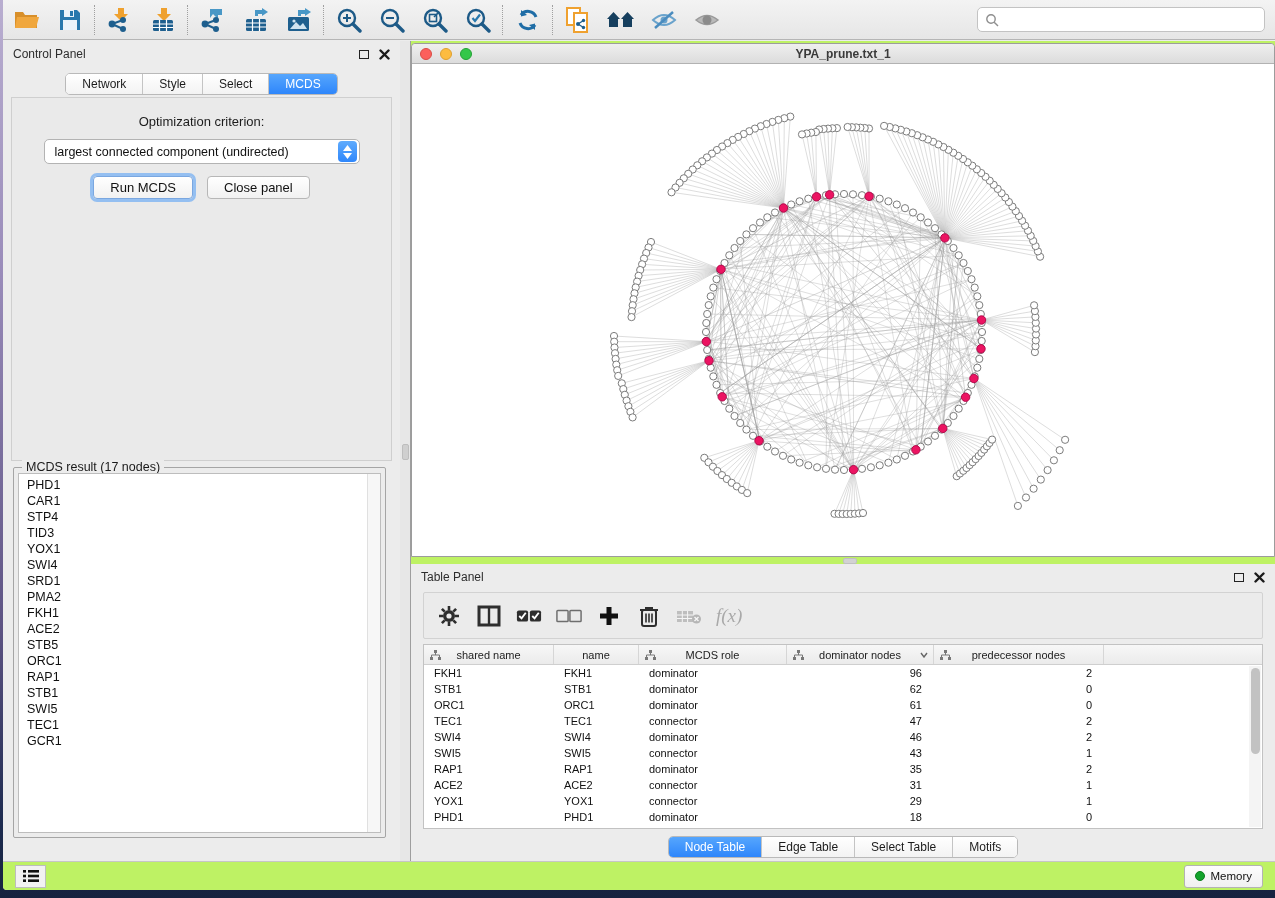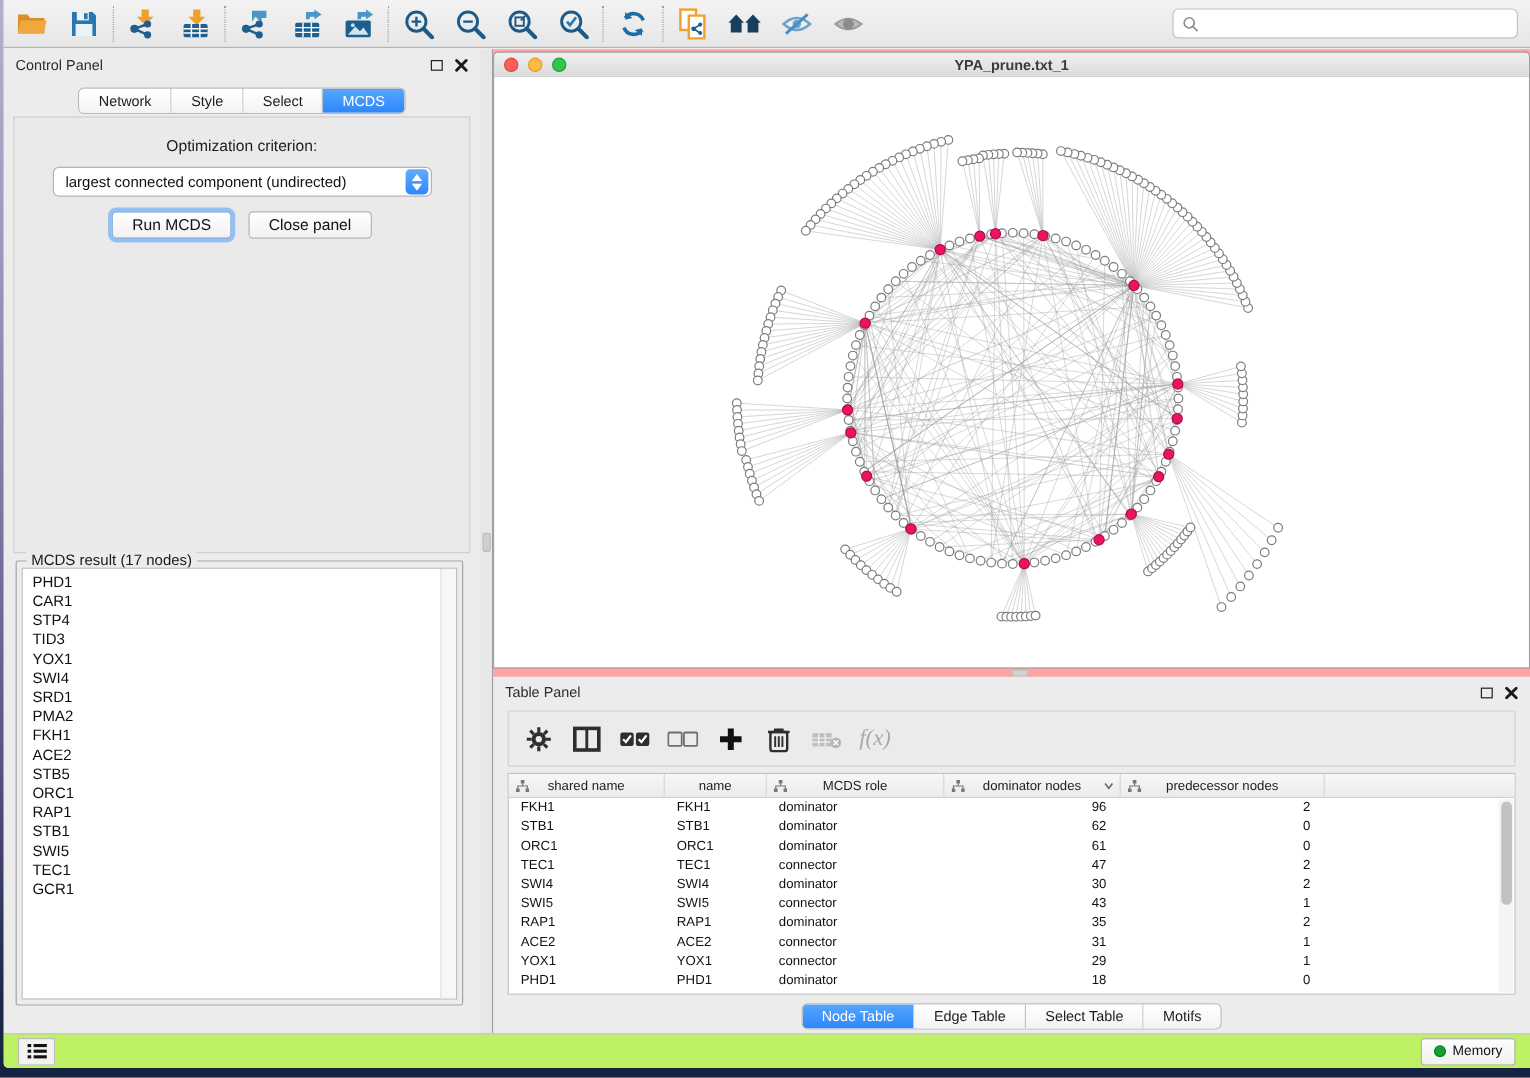--- a/index.html
+++ b/index.html
@@ -17,21 +17,21 @@
   .tb-sep { width:1px; height:30px; border-left:1px dotted #9f9f9f; margin:0 3px; flex:0 0 auto; }
   .tb-spacer { flex:1 1 auto; }
   .searchbox { width:288px; height:25px; background:#fff; border:1px solid #c3c3c3; border-radius:5px; display:flex; align-items:center; padding:0 7px; }
   .searchbox input { border:none; outline:none; flex:1; font-size:12px; font-family:"Liberation Sans",sans-serif; background:transparent; }
 
   
   .main { position:absolute; top:41px; left:0; right:0; bottom:29px; }
   .control-panel { position:absolute; left:0; top:0; width:397px; bottom:0; background:#ececec; }
   .v-splitter { position:absolute; left:397px; width:11px; top:0; bottom:0; background:#e7e7e7; border-right:1px solid #9e9e9e; }
   .v-handle { position:absolute; left:2px; top:403px; width:7px; height:16px; background:#cfcfcf; border:1px solid #bdbdbd; border-radius:2px; }
-  .right-region { position:absolute; left:408px; right:0; top:0; bottom:0; background:#fca5a5; }
+  .right-region { position:absolute; left:408px; right:0; top:0; bottom:0; background:#bef264; }
 
   
   .panel-titlebar { height:26px; display:flex; align-items:center; padding:0 10px; }
   .panel-title { font-size:12px; color:#2d2d2d; flex:1; }
   .win-mini { display:flex; gap:10px; align-items:center; }
   .float-box { width:10px; height:9px; border:1.5px solid #222; background:transparent; }
   .cp-tabs { display:flex; justify-content:center; margin-top:6px; }
   .seg { display:flex; border:1px solid #b9b9b9; border-radius:5px; overflow:hidden; background:#fff; }
   .seg .seg-btn { font-size:12px; color:#1c1c1c; background:linear-gradient(#ffffff,#f3f3f3); padding:3px 16px; border-right:1px solid #c4c4c4; cursor:default; }
   .seg .seg-btn:last-child { border-right:none; }
@@ -1111,21 +1111,21 @@
                 <div class="dt-cell l" style="width: 130px;">TEC1</div>
                 <div class="dt-cell l" style="width: 85px;">TEC1</div>
                 <div class="dt-cell l" style="width: 148px;">connector</div>
                 <div class="dt-cell r" style="width: 147px;">47</div>
                 <div class="dt-cell r" style="width: 170px;">2</div>
               </div>
               <div class="dt-row">
                 <div class="dt-cell l" style="width: 130px;">SWI4</div>
                 <div class="dt-cell l" style="width: 85px;">SWI4</div>
                 <div class="dt-cell l" style="width: 148px;">dominator</div>
-                <div class="dt-cell r" style="width: 147px;">30</div>
+                <div class="dt-cell r" style="width: 147px;">46</div>
                 <div class="dt-cell r" style="width: 170px;">2</div>
               </div>
               <div class="dt-row">
                 <div class="dt-cell l" style="width: 130px;">SWI5</div>
                 <div class="dt-cell l" style="width: 85px;">SWI5</div>
                 <div class="dt-cell l" style="width: 148px;">connector</div>
                 <div class="dt-cell r" style="width: 147px;">43</div>
                 <div class="dt-cell r" style="width: 170px;">1</div>
               </div>
               <div class="dt-row">

